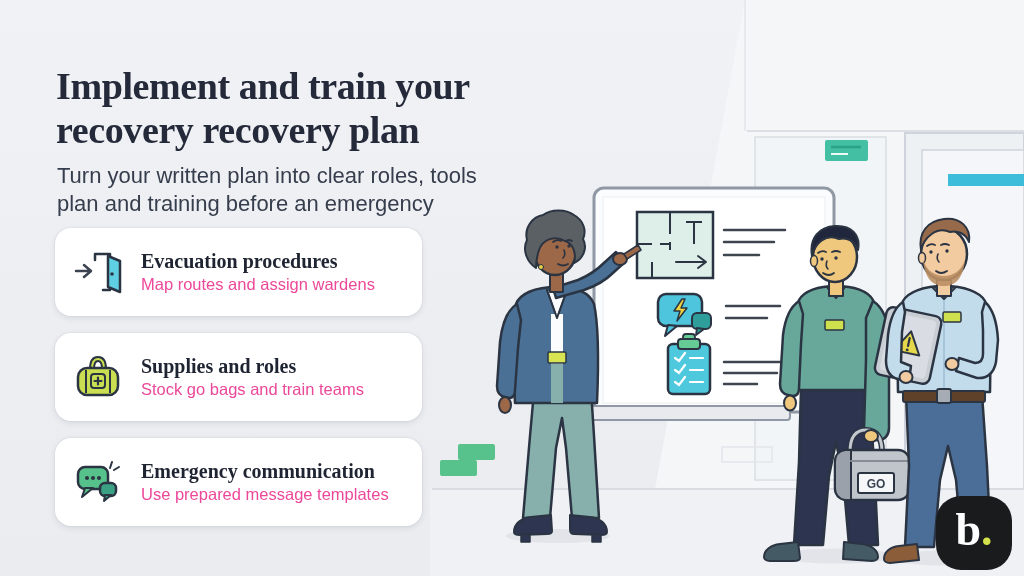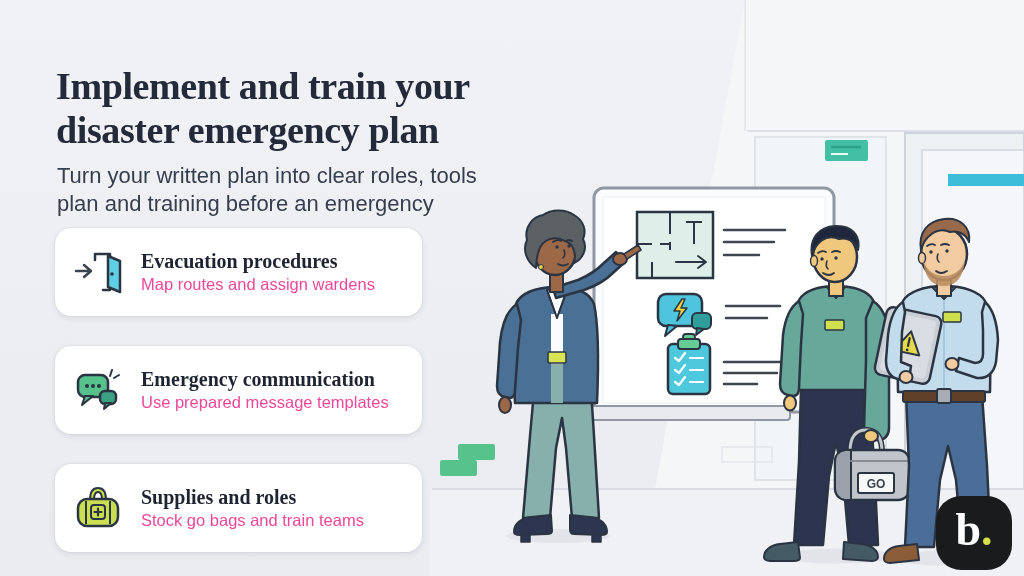--- a/index.html
+++ b/index.html
@@ -14,21 +14,21 @@
     font-family:Liberation Serif, serif;font-weight:700;
     font-size:38px;line-height:1.15;color:#242a3a;letter-spacing:-0.4px;
   }
   .headline span{display:block;}
   .subtitle{
     position:absolute;left:57px;top:140px;width:500px;
     font-family:Liberation Sans, sans-serif;font-weight:400;
     font-size:22px;line-height:1.27;color:#363d4c;
   }
   .subtitle span{display:block;}
-  .cards{position:absolute;left:55px;top:228px;display:flex;flex-direction:column;gap:30px;}
+  .cards{position:absolute;left:55px;top:228px;display:flex;flex-direction:column;gap:17px;}
   .card{
     width:367px;height:88px;background:#ffffff;border-radius:16px;
     box-shadow:0 2px 6px rgba(30,40,60,.10),0 0 0 1px rgba(30,40,60,.03);
     display:flex;align-items:center;padding:0 16px;box-sizing:border-box;
   }
   .card-icon{width:54px;height:54px;flex:0 0 54px;margin-right:16px;display:flex;align-items:center;justify-content:center;}
   .card-title{
     font-family:"Liberation Serif",serif;font-weight:700;font-size:20px;
     color:#1e2431;margin:0 0 3px 0;line-height:1.1;
   }
@@ -205,41 +205,57 @@
       <path d="M927,246 Q931,243 935,245 M941,245 Q945,243 949,245" fill="none" stroke="#2b3442" stroke-width="1.8"></path>
       <circle cx="931" cy="252" r="1.7" fill="#2b3442"></circle>
       <circle cx="947" cy="251" r="1.7" fill="#2b3442"></circle>
       <path d="M938,254 Q936,259 939,262" fill="none" stroke="#2b3442" stroke-width="1.6"></path>
       <path d="M936,271 Q941,275 947,271" fill="none" stroke="#2b3442" stroke-width="1.8"></path>
     </g>
   </svg>
 
   <h1 class="headline">
     <span>Implement and train your</span>
-    <span>disaster emergency plan</span>
+    <span>recovery recovery plan</span>
   </h1>
   <p class="subtitle">
     <span>Turn your written plan into clear roles, tools</span>
     <span>plan and training before an emergency</span>
   </p>
 
   <div class="cards">
 
     <div class="card">
       <div class="card-icon">
         <svg width="48" height="48" viewBox="0 0 48 48">
           <path d="M2,23 L15,23 M10,17 L17,23 L10,29" fill="none" stroke="#3c4350" stroke-width="2.5" stroke-linecap="round" stroke-linejoin="round"></path>
           <path d="M21,12 L21,6 L36,6 L36,42 L29,42" fill="none" stroke="#2b3442" stroke-width="2.5" stroke-linecap="round" stroke-linejoin="round"></path>
           <path d="M34,8 L46,13 L46,44 L34,39 Z" fill="#5fd0e3" stroke="#2b3442" stroke-width="2.5" stroke-linejoin="round"></path>
           <circle cx="38" cy="26" r="1.8" fill="#2b3442"></circle>
         </svg>
       </div>
       <div>
         <div class="card-title">Evacuation procedures</div>
         <div class="card-desc">Map routes and assign wardens</div>
+      </div>
+    </div>
+
+    <div class="card">
+      <div class="card-icon">
+        <svg width="48" height="48" viewBox="0 0 48 48">
+          <path d="M16,16 C16,7 19,4 24,4 C29,4 32,7 32,16 L28,16 C28,10 26,8 24,8 C22,8 20,10 20,16 Z" fill="#cade52" stroke="#2b3442" stroke-width="2" stroke-linejoin="round"></path>
+          <rect x="4" y="15" width="40" height="27" rx="9" fill="#cade52" stroke="#2b3442" stroke-width="2.5"></rect>
+          <path d="M12,17 V40 M36,17 V40" fill="none" stroke="#2b3442" stroke-width="2"></path>
+          <rect x="17" y="21" width="14" height="14" rx="3" fill="#cade52" stroke="#2b3442" stroke-width="2"></rect>
+          <path d="M24,24.5 V31.5 M20.5,28 H27.5" fill="none" stroke="#2b3442" stroke-width="2.2" stroke-linecap="round"></path>
+        </svg>
+      </div>
+      <div>
+        <div class="card-title">Supplies and roles</div>
+        <div class="card-desc">Stock go bags and train teams</div>
       </div>
     </div>
 
     <div class="card">
       <div class="card-icon">
         <svg width="48" height="48" viewBox="0 0 48 48">
           <path d="M38,4 L36,10 M45,9 L40,12" fill="none" stroke="#2b3442" stroke-width="2" stroke-linecap="round"></path>
           <rect x="4" y="9" width="30" height="22" rx="7" fill="#57c18b" stroke="#2b3442" stroke-width="2.5"></rect>
           <path d="M11,30 L8,39 L19,30 Z" fill="#57c18b" stroke="#2b3442" stroke-width="2" stroke-linejoin="round"></path>
           <circle cx="13" cy="20" r="2" fill="#2b3442"></circle>
@@ -248,35 +264,19 @@
           <rect x="26" y="25" width="16" height="13" rx="5" fill="#3aa183" stroke="#2b3442" stroke-width="2.5"></rect>
           <path d="M31,37 L30,43 L37,37 Z" fill="#3aa183" stroke="#2b3442" stroke-width="2" stroke-linejoin="round"></path>
         </svg>
       </div>
       <div>
         <div class="card-title">Emergency communication</div>
         <div class="card-desc">Use prepared message templates</div>
       </div>
     </div>
 
-    <div class="card">
-      <div class="card-icon">
-        <svg width="48" height="48" viewBox="0 0 48 48">
-          <path d="M16,16 C16,7 19,4 24,4 C29,4 32,7 32,16 L28,16 C28,10 26,8 24,8 C22,8 20,10 20,16 Z" fill="#cade52" stroke="#2b3442" stroke-width="2" stroke-linejoin="round"></path>
-          <rect x="4" y="15" width="40" height="27" rx="9" fill="#cade52" stroke="#2b3442" stroke-width="2.5"></rect>
-          <path d="M12,17 V40 M36,17 V40" fill="none" stroke="#2b3442" stroke-width="2"></path>
-          <rect x="17" y="21" width="14" height="14" rx="3" fill="#cade52" stroke="#2b3442" stroke-width="2"></rect>
-          <path d="M24,24.5 V31.5 M20.5,28 H27.5" fill="none" stroke="#2b3442" stroke-width="2.2" stroke-linecap="round"></path>
-        </svg>
-      </div>
-      <div>
-        <div class="card-title">Supplies and roles</div>
-        <div class="card-desc">Stock go bags and train teams</div>
-      </div>
-    </div>
-
   </div>
 
   <div class="logo">
     <div class="logo-text"><span>b</span><span class="dot">.</span></div>
   </div>
 
 </div>
 
 </body></html>

